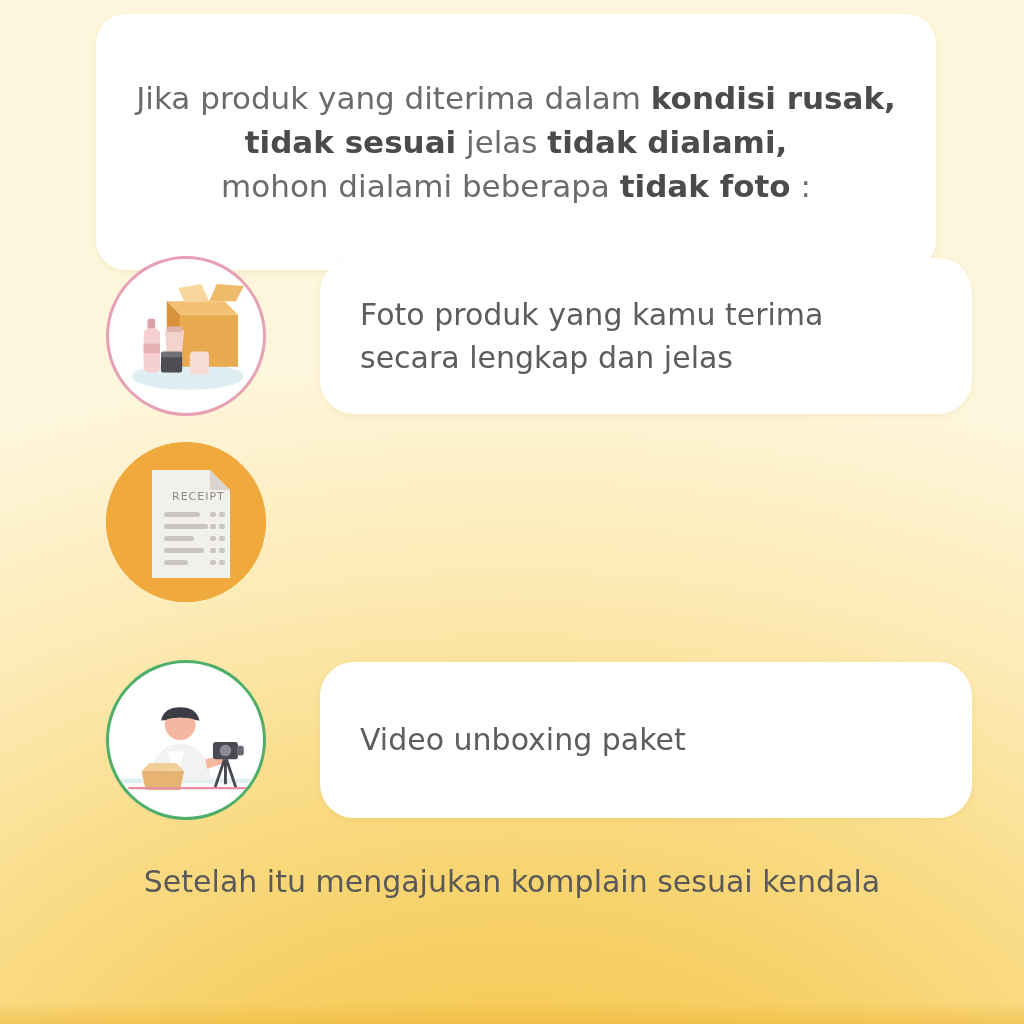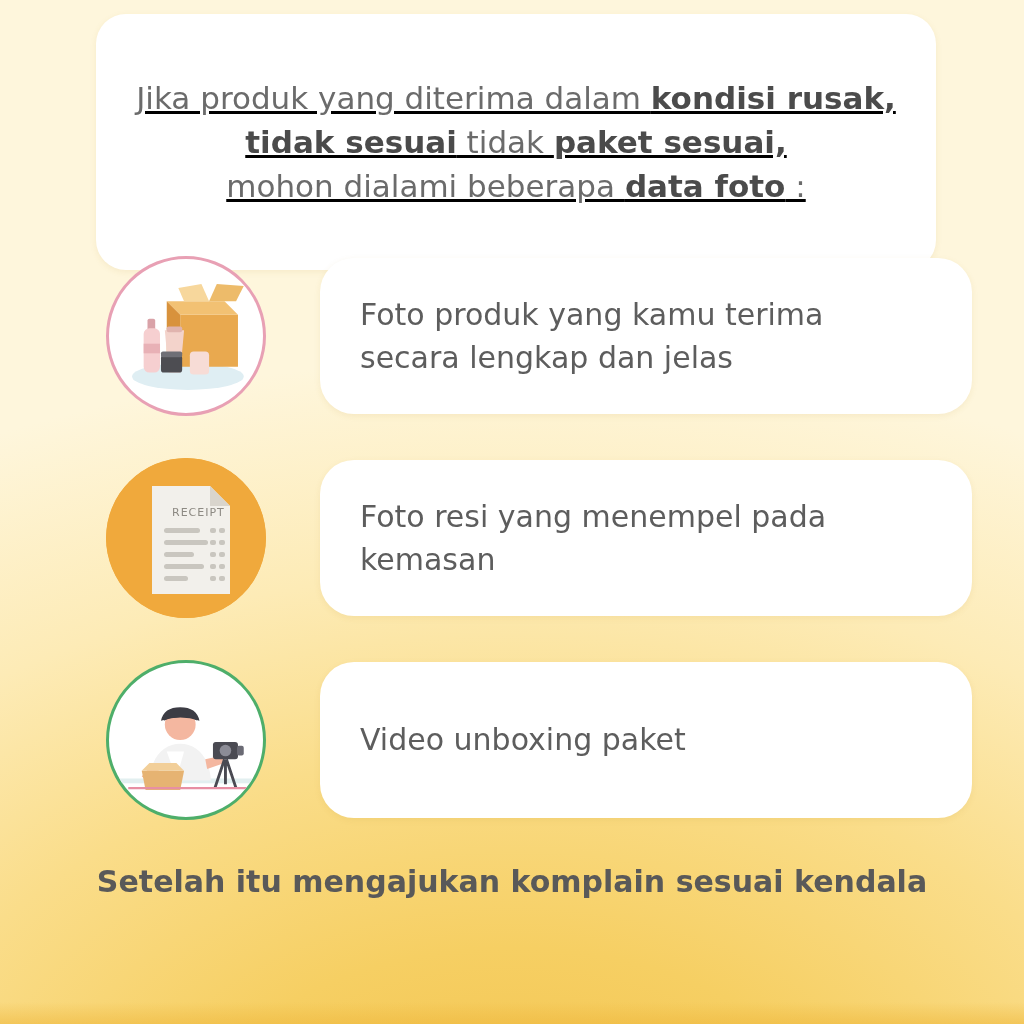--- a/index.html
+++ b/index.html
@@ -38,21 +38,20 @@
     height: 256px;
     background: #ffffff;
     border-radius: 30px;
     box-shadow: 0 2px 6px rgba(180,140,40,0.10);
     display: flex;
     flex-direction: column;
     align-items: center;
     justify-content: center;
     padding: 0 26px;
     box-sizing: border-box;
-    text-decoration: underline;
   }
   .header-line {
     font-size: 31px;
     line-height: 1.42;
     color: #6b6b6b;
     text-align: center;
     white-space: nowrap;
   }
   .header-line b {
     color: #4b4b4b;
@@ -62,21 +61,21 @@
   
   .row {
     position: absolute;
     left: 106px;
     width: 866px;
     height: 160px;
     display: flex;
     align-items: center;
   }
   #row-0 { top: 256px; }
-  #row-1 { top: 458px; align-items: center; }
+  #row-1 { top: 442px; align-items: center; }
   #row-2 { top: 660px; }
 
   .thumb {
     position: relative;
     width: 160px;
     height: 160px;
     border-radius: 50%;
     flex: 0 0 160px;
     overflow: hidden;
     background: #ffffff;
@@ -106,41 +105,41 @@
 
   
   .footer {
     position: absolute;
     left: 60px;
     width: 904px;
     top: 860px;
     text-align: center;
     font-size: 30px;
     line-height: 1.45;
-    font-weight: 700;
+    font-weight: 400;
     color: #595959;
   }
 
   
   .ill { position: absolute; inset: 0; }
 </style>
 </head>
 <body>
 
 <div class="poster">
 
   <div class="header-card">
     <div class="header-line">
       <span>Jika produk yang diterima dalam </span><b>kondisi rusak,</b>
     </div>
     <div class="header-line">
-      <b>tidak sesuai</b><span> tidak </span><b>paket sesuai,</b>
+      <b>tidak sesuai</b><span> jelas </span><b>tidak dialami,</b>
     </div>
     <div class="header-line">
-      <span>mohon dialami beberapa </span><b>data foto</b><span> :</span>
+      <span>mohon dialami beberapa </span><b>tidak foto</b><span> :</span>
     </div>
   </div>
 
   <div class="row" id="row-0">
     <div class="thumb ring-pink">
       <svg class="ill" viewBox="0 0 160 160">
         <circle cx="80" cy="80" r="78" fill="#ffffff"></circle>
         <ellipse cx="82" cy="122" rx="58" ry="14" fill="#dfeef3"></ellipse>
 
         <path d="M74 58 L134 58 L134 112 L74 112 Z" fill="#e9a94f"></path>
@@ -186,23 +185,20 @@
           <rect x="113" y="82" width="6" height="5" rx="2"></rect>
           <rect x="104" y="94" width="6" height="5" rx="2"></rect>
           <rect x="113" y="94" width="6" height="5" rx="2"></rect>
           <rect x="104" y="106" width="6" height="5" rx="2"></rect>
           <rect x="113" y="106" width="6" height="5" rx="2"></rect>
           <rect x="104" y="118" width="6" height="5" rx="2"></rect>
           <rect x="113" y="118" width="6" height="5" rx="2"></rect>
         </g>
       </svg>
     </div>
-    <div class="text-card">
-      <div class="label">Foto resi yang menempel pada kemasan</div>
-    </div>
   </div>
 
   <div class="row" id="row-2">
     <div class="thumb ring-green">
       <svg class="ill" viewBox="0 0 160 160">
         <circle cx="80" cy="80" r="78" fill="#ffffff"></circle>
         <rect x="10" y="120" width="140" height="5" fill="#e2eff0"></rect>
 
         <path d="M42 122 C44 96 58 84 74 84 C90 84 104 96 106 122 Z" fill="#f2f2f2"></path>
         <path d="M60 92 L70 120 L78 92 Z" fill="#ffffff"></path>

